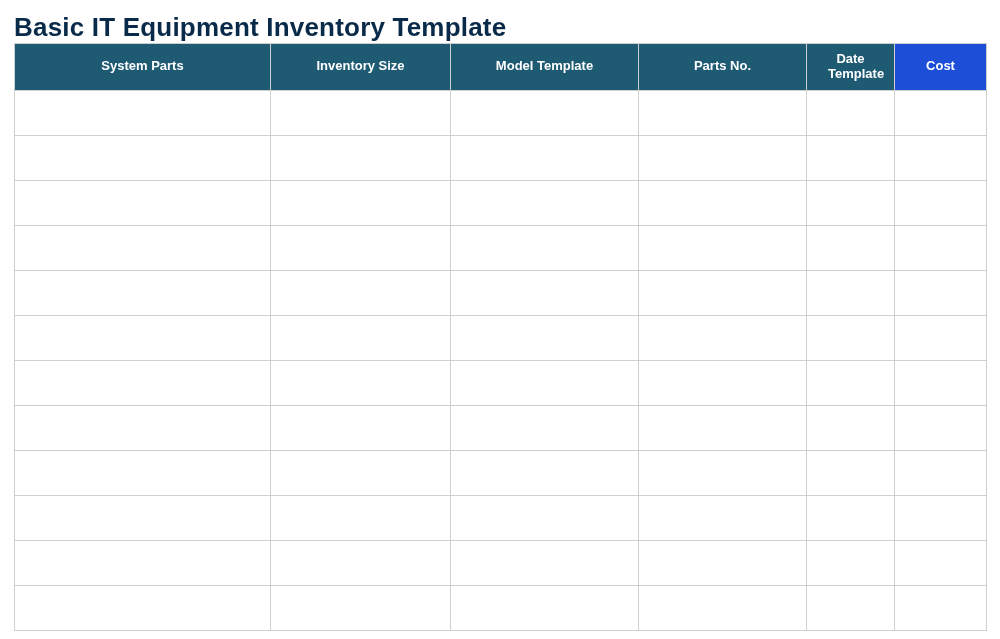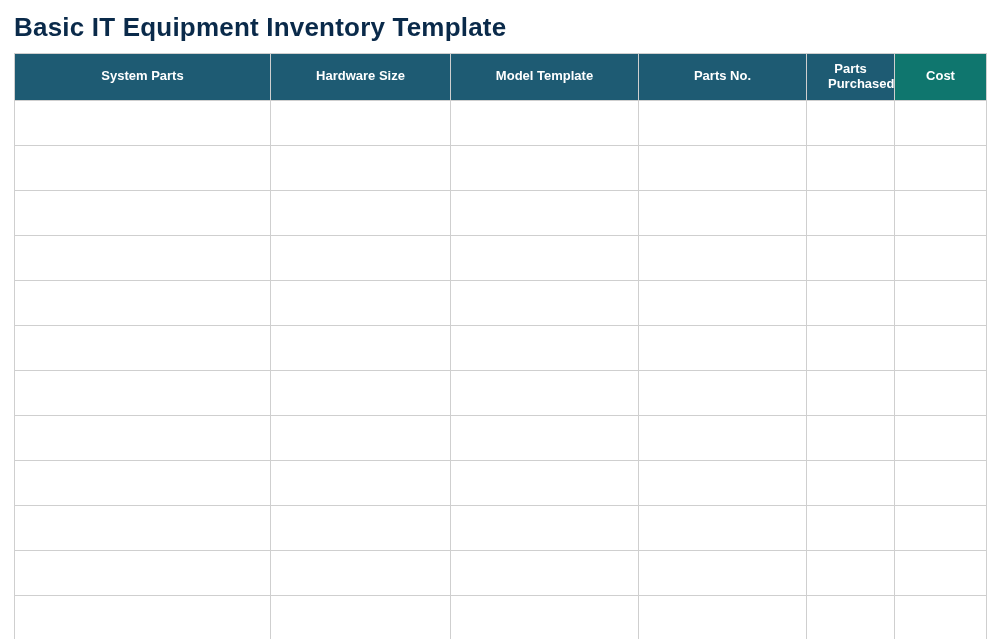--- a/index.html
+++ b/index.html
@@ -10,21 +10,20 @@
     body {
       font-family: "Segoe UI", Arial, sans-serif;
       background: #ffffff;
       padding: 12px 14px;
       width: 1000px;
     }
     .title {
       font-size: 26px;
       font-weight: 700;
       color: #0a2a4a;
-      margin-bottom: 10px;
       letter-spacing: 0.2px;
     }
     table.inventory {
       border-collapse: collapse;
       width: 972px;
       table-layout: fixed;
     }
     table.inventory th,
     table.inventory td {
       border: 1px solid #cfcfcf;
@@ -33,21 +32,21 @@
     table.inventory th {
       color: #ffffff;
       font-weight: 700;
       font-size: 13px;
       text-align: center;
       padding: 8px 21px;
       height: 40px;
       line-height: 1.15;
     }
     th.teal { background: #1e5b73; }
-    th.green { background: #0f766e; }
+    th.green { background: #1d4ed8; }
     table.inventory td {
       height: 45px;
       background: #ffffff;
       font-size: 13px;
       color: #222;
       padding: 4px 6px;
     }
     
     col.c1 { width: 256px; }
     col.c2 { width: 180px; }
@@ -66,24 +65,24 @@
     <col class="c1">
       <col class="c2">
       <col class="c3">
       <col class="c4">
       <col class="c5">
       <col class="c6">
   </colgroup>
   <thead>
     <tr>
       <th class="teal">System Parts</th>
-      <th class="teal">Hardware Size</th>
+      <th class="teal">Inventory Size</th>
       <th class="teal">Model Template</th>
       <th class="teal">Parts No.</th>
-      <th class="teal">Parts Purchased</th>
+      <th class="teal">Date Template</th>
       <th class="green">Cost</th>
     </tr>
   </thead>
   <tbody>
     <tr>
       <td></td>
       <td></td>
       <td></td>
       <td></td>
       <td></td>

